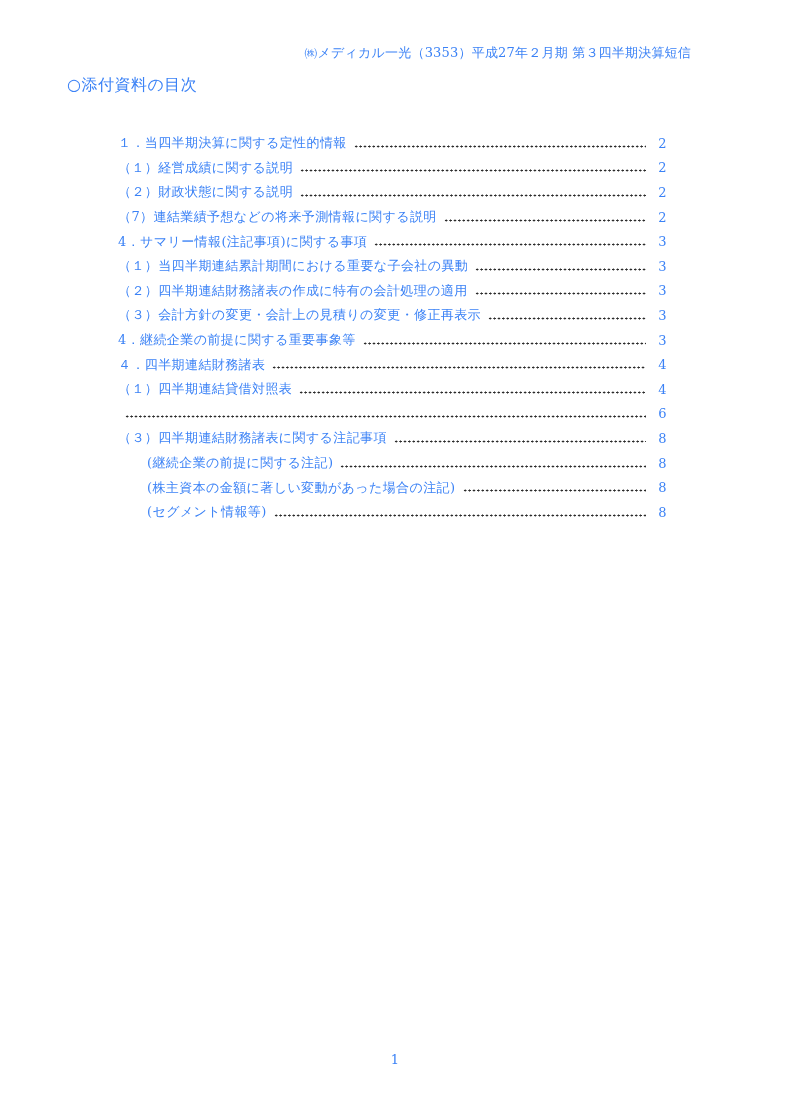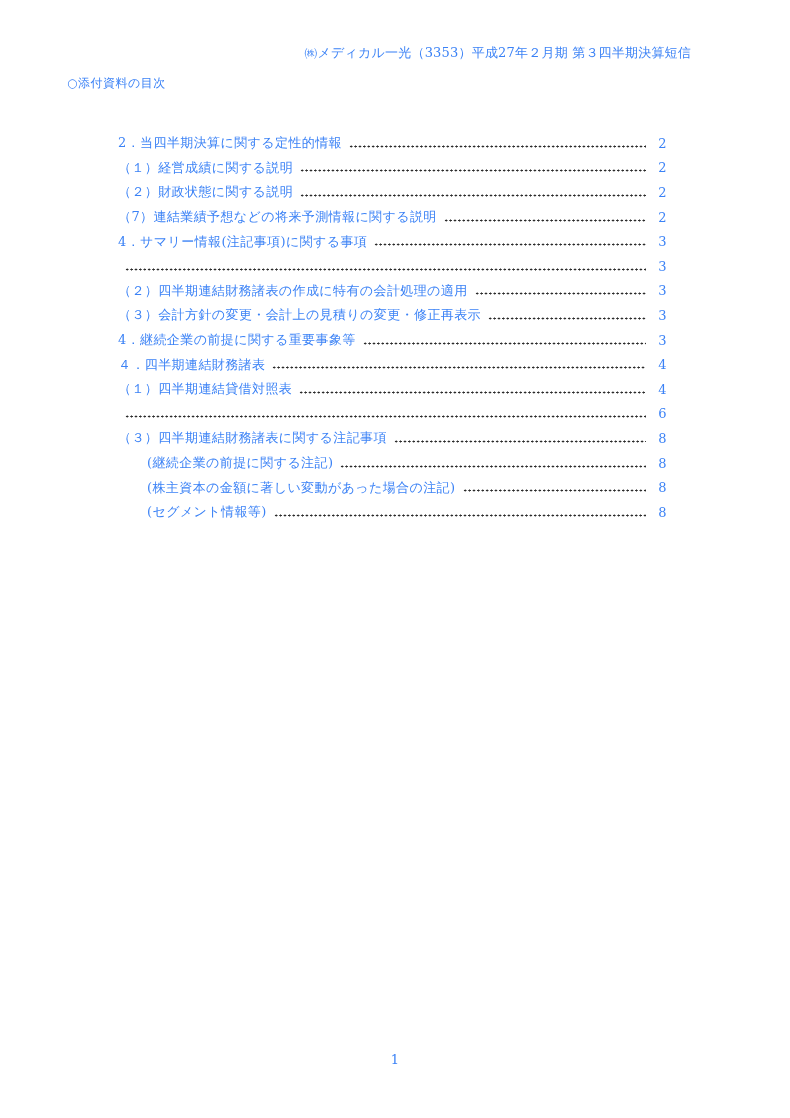--- a/index.html
+++ b/index.html
@@ -17,21 +17,21 @@
     top: 44px;
     right: 99px;
     font-size: 13px;
     letter-spacing: 0.2px;
     white-space: nowrap;
   }
   .doc-title {
     position: absolute;
     top: 75px;
     left: 67px;
-    font-size: 12px;
+    font-size: 16px;
     letter-spacing: 0.5px;
     white-space: nowrap;
   }
   .toc {
     position: absolute;
     top: 131px;
     left: 118px;
     width: 549px;
   }
   .toc-row {
@@ -72,21 +72,21 @@
 <body>
 
 <div class="page">
 
   <div class="doc-header">㈱メディカル一光（3353）平成27年２月期 第３四半期決算短信</div>
 
   <div class="doc-title">○添付資料の目次</div>
 
   <div class="toc">
     <div class="toc-row">
-      <span class="toc-label">2．当四半期決算に関する定性的情報</span>
+      <span class="toc-label">１．当四半期決算に関する定性的情報</span>
         <span class="toc-leader"></span>
         <span class="toc-page">2</span>
     </div>
     <div class="toc-row">
       <span class="toc-label">（１）経営成績に関する説明</span>
         <span class="toc-leader"></span>
         <span class="toc-page">2</span>
     </div>
     <div class="toc-row">
       <span class="toc-label">（２）財政状態に関する説明</span>
@@ -97,20 +97,21 @@
       <span class="toc-label">（7）連結業績予想などの将来予測情報に関する説明</span>
         <span class="toc-leader"></span>
         <span class="toc-page">2</span>
     </div>
     <div class="toc-row">
       <span class="toc-label">4．サマリー情報(注記事項)に関する事項</span>
         <span class="toc-leader"></span>
         <span class="toc-page">3</span>
     </div>
     <div class="toc-row">
+      <span class="toc-label">（１）当四半期連結累計期間における重要な子会社の異動</span>
         <span class="toc-leader"></span>
         <span class="toc-page">3</span>
     </div>
     <div class="toc-row">
       <span class="toc-label">（２）四半期連結財務諸表の作成に特有の会計処理の適用</span>
         <span class="toc-leader"></span>
         <span class="toc-page">3</span>
     </div>
     <div class="toc-row">
       <span class="toc-label">（３）会計方針の変更・会計上の見積りの変更・修正再表示</span>

